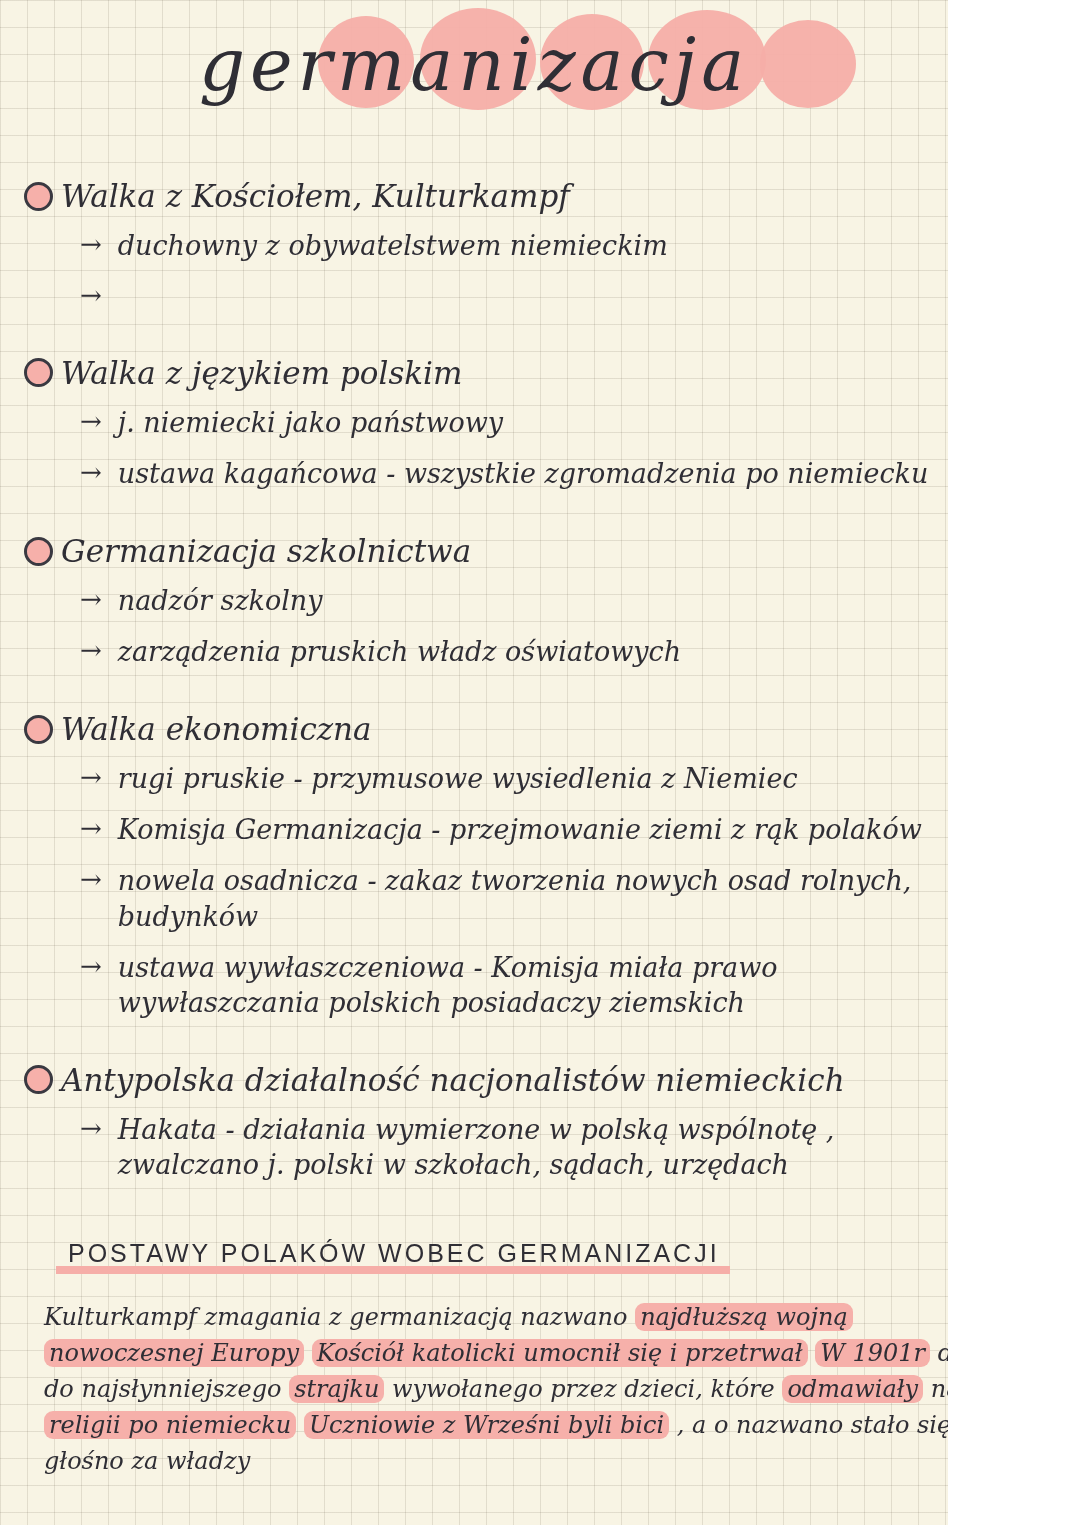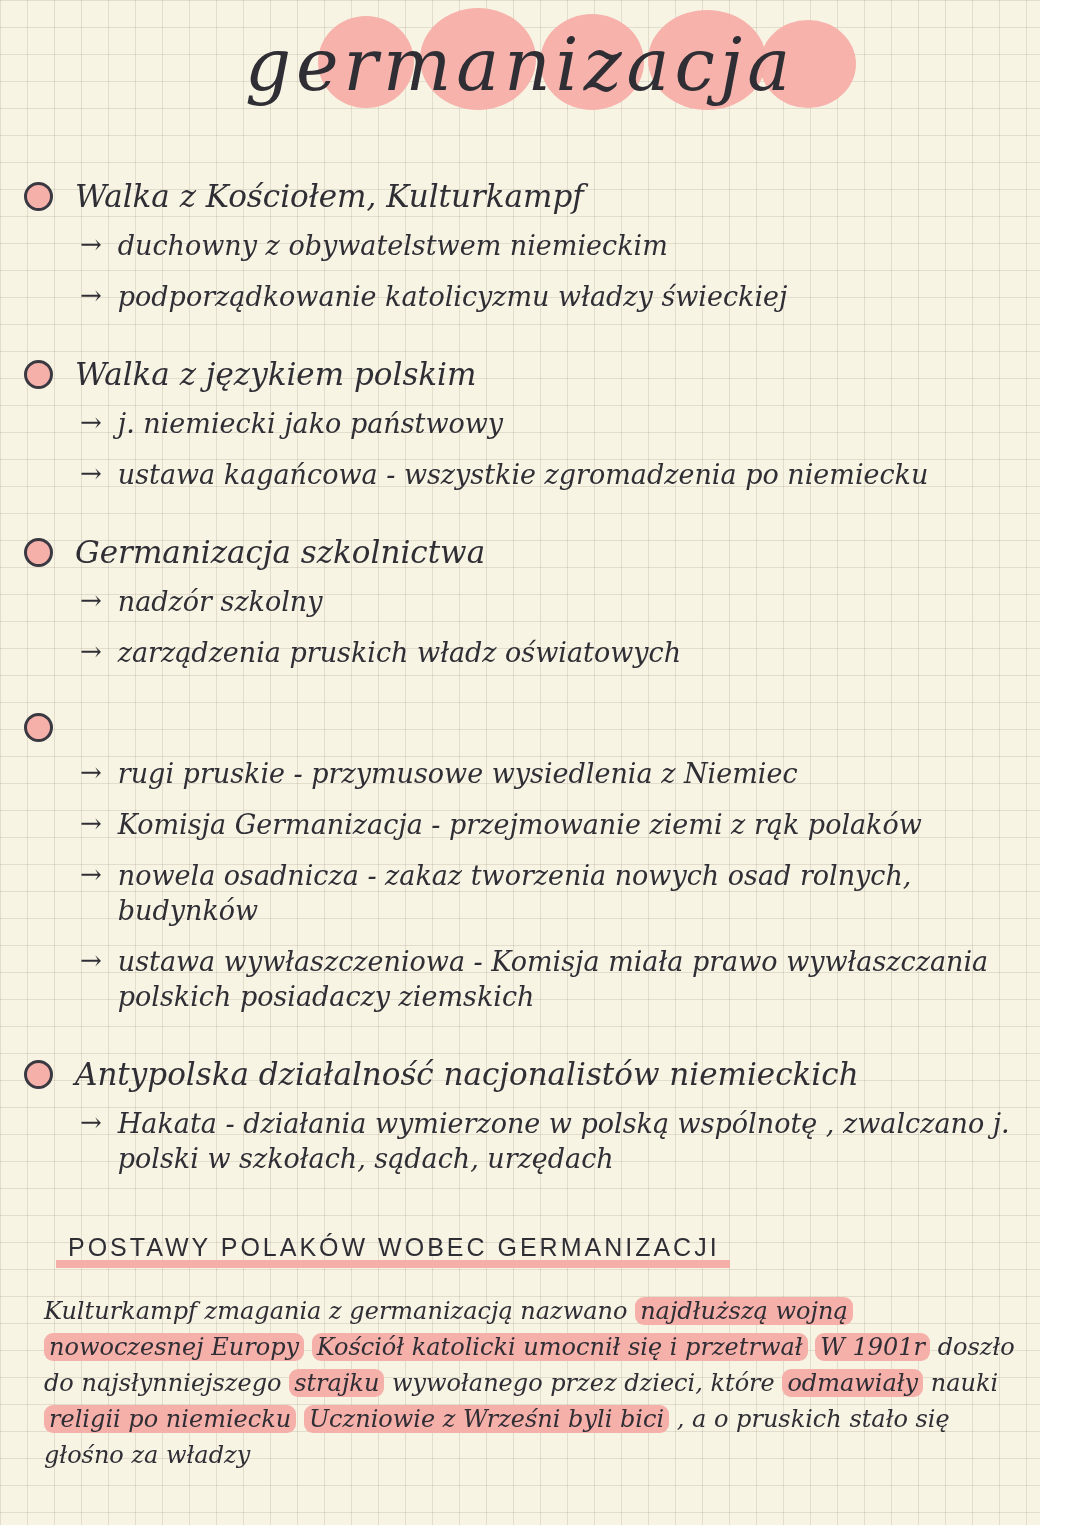--- a/index.html
+++ b/index.html
@@ -4,21 +4,21 @@
 <style>
   html,body{margin:0;padding:0;}
   body{
     width:1080px;height:1525px;
     font-family:"DejaVu Serif", serif;
     color:#2f2e35;
     overflow:hidden;
   }
   .page{
     position:relative;
-    width:1040px;height:1525px;
+    width:948px;height:1525px;
     background-color:#f8f4e4;
     background-image:
       linear-gradient(rgba(125,115,95,0.18) 1px, transparent 1px),
       linear-gradient(90deg, rgba(125,115,95,0.18) 1px, transparent 1px);
     background-size:27px 27px;
     overflow:hidden;
   }
   
   .title-wrap{position:relative;height:126px;padding-top:10px;}
   .title-blob{position:absolute;border-radius:50%;background:#f6aea8;opacity:.95;z-index:1;}
@@ -27,21 +27,21 @@
   .blob3{left:540px;top:14px;width:104px;height:96px;}
   .blob4{left:648px;top:10px;width:118px;height:100px;}
   .blob5{left:760px;top:20px;width:96px;height:88px;}
   .title-text{
     position:relative;z-index:2;text-align:center;
     font-size:72px;font-style:italic;letter-spacing:5px;
     line-height:110px;
   }
   
   .sections{margin-left:22px;}
-  .heading-row{display:flex;align-items:center;gap:22px;margin:42px 0 14px 2px;}
+  .heading-row{display:flex;align-items:center;gap:8px;margin:42px 0 14px 2px;}
   .bullet{
     width:29px;height:29px;flex:0 0 29px;border-radius:50%;
     background:#f6b0aa;border:3px solid #3a3941;box-sizing:border-box;
   }
   .heading-text{font-size:31px;font-style:italic;}
   .item-row{display:flex;gap:16px;margin:0 0 16px 58px;max-width:990px;}
   .arrow{flex:0 0 auto;font-size:26px;font-style:normal;line-height:1.3;}
   .item-text{font-size:27px;font-style:italic;line-height:1.3;}
   
   .subheading{
@@ -78,21 +78,20 @@
         <div class="heading-row">
           <span class="bullet"></span>
           <span class="heading-text">Walka z Kościołem, Kulturkampf</span>
         </div>
         <div class="item-row">
           <span class="arrow">→</span>
           <span class="item-text">duchowny z obywatelstwem niemieckim</span>
         </div>
         <div class="item-row">
           <span class="arrow">→</span>
-          <span class="item-text">podporządkowanie katolicyzmu władzy świeckiej</span>
         </div>
       </div>
       <div class="section">
         <div class="heading-row">
           <span class="bullet"></span>
           <span class="heading-text">Walka z językiem polskim</span>
         </div>
         <div class="item-row">
           <span class="arrow">→</span>
           <span class="item-text">j. niemiecki jako państwowy</span>
@@ -112,20 +111,21 @@
           <span class="item-text">nadzór szkolny</span>
         </div>
         <div class="item-row">
           <span class="arrow">→</span>
           <span class="item-text">zarządzenia pruskich władz oświatowych</span>
         </div>
       </div>
       <div class="section">
         <div class="heading-row">
           <span class="bullet"></span>
+          <span class="heading-text">Walka ekonomiczna</span>
         </div>
         <div class="item-row">
           <span class="arrow">→</span>
           <span class="item-text">rugi pruskie - przymusowe wysiedlenia z Niemiec</span>
         </div>
         <div class="item-row">
           <span class="arrow">→</span>
           <span class="item-text">Komisja Germanizacja - przejmowanie ziemi z rąk polaków</span>
         </div>
         <div class="item-row">
@@ -150,17 +150,17 @@
     </div>
 
   <div>
     <span class="subheading">POSTAWY POLAKÓW WOBEC GERMANIZACJI</span>
   </div>
 
   <div class="paragraph" id="paragraph">
       <div class="para-line"><span>Kulturkampf zmagania z germanizacją nazwano </span><span class="hl">najdłuższą wojną</span></div>
       <div class="para-line"><span class="hl">nowoczesnej Europy</span><span> </span><span class="hl">Kościół katolicki umocnił się i przetrwał</span><span> </span><span class="hl">W 1901r</span><span> doszło</span></div>
       <div class="para-line"><span>do najsłynniejszego </span><span class="hl">strajku</span><span> wywołanego przez dzieci, które </span><span class="hl">odmawiały</span><span> nauki</span></div>
-      <div class="para-line"><span class="hl">religii po niemiecku</span><span> </span><span class="hl">Uczniowie z Wrześni byli bici</span><span> , a o pruskich stało się</span></div>
+      <div class="para-line"><span class="hl">religii po niemiecku</span><span> </span><span class="hl">Uczniowie z Wrześni byli bici</span><span> , a o nazwano stało się</span></div>
       <div class="para-line"><span>głośno za władzy</span></div>
     </div>
 
 </div>
 
 </body></html>

